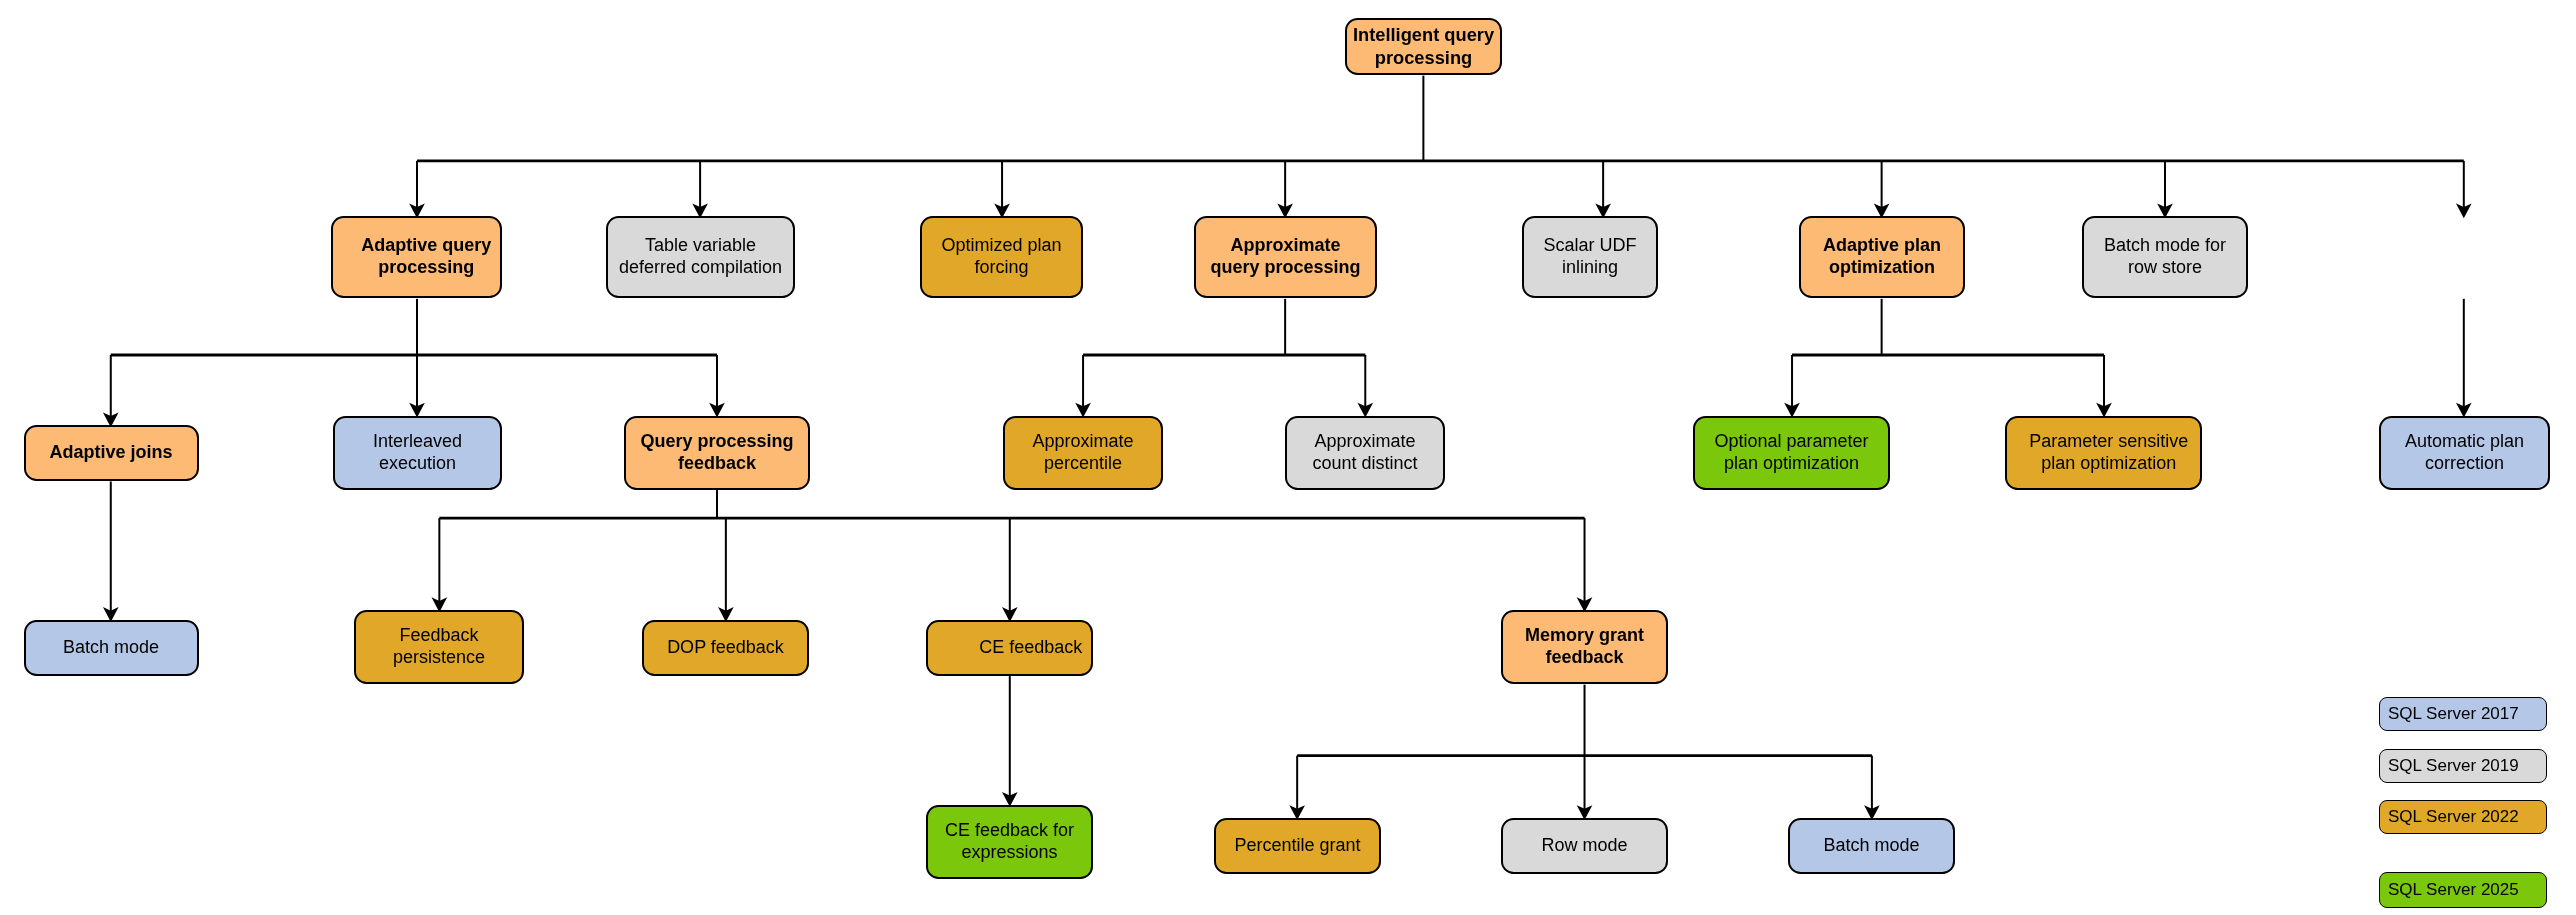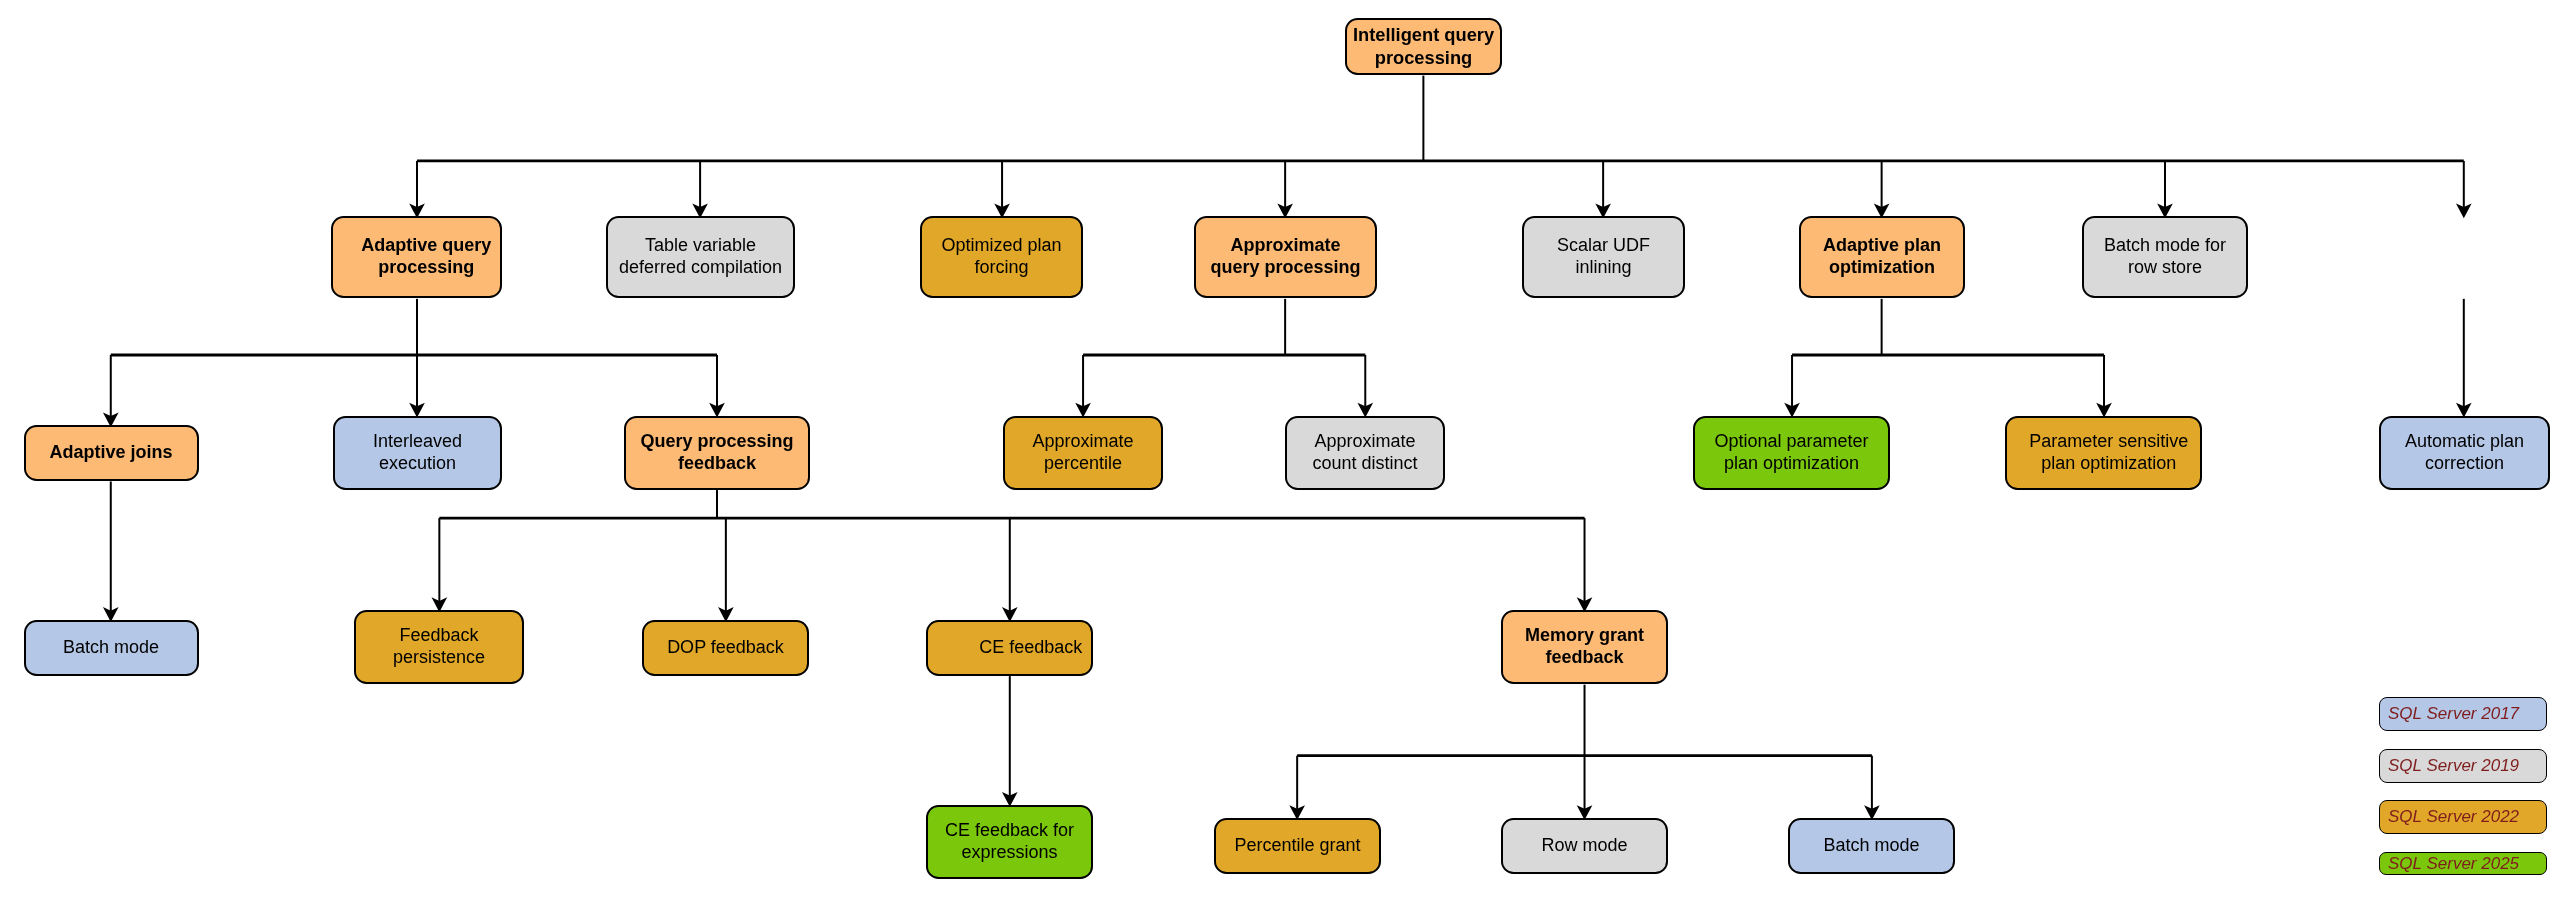--- a/index.html
+++ b/index.html
@@ -11,21 +11,21 @@
         text-align:center;line-height:1.22;color:#000000;padding:2.3px 4.6px;}
   .node .lbl{display:block;width:100%;white-space:pre-line;}
   .fill-white{background:#fdba74;}
   .fill-gray{background:#D9D9D9;}
   .fill-amber{background:#E0A728;}
   .fill-green{background:#7AC70C;justify-content:center;}
   .fill-blue{background:#B4C7E7;}
   .bold{font-weight:bold;}
   .legend-item{position:absolute;box-sizing:border-box;border:1.7px solid #000000;
         border-radius:8px;display:flex;align-items:center;justify-content:flex-start;
-        padding-left:8px;color:#7f1d1d;font-size:17px;font-style:italic;}
+        padding-left:8px;color:#000000;font-size:17px;}
 </style>
 </head>
 <body>
 
 <div id="stage">
   <svg id="edges" viewBox="0 0 4500 1600" xmlns="http://www.w3.org/2000/svg">
     <defs>
       <marker id="arw" markerWidth="9" markerHeight="9" refX="4.2" refY="4.5" orient="auto" markerUnits="strokeWidth">
         <path d="M0.6,0.6 L8,4.5 L0.6,8.4 L2.4,4.5 Z" fill="#000000"></path>
       </marker>
@@ -83,21 +83,21 @@
 deferred compilation</span>
     </div>
     <div class="node fill-amber" style="left: 920px; top: 216px; width: 163px; height: 82px; font-size: 18px;">
       <span class="lbl">Optimized plan
 forcing</span>
     </div>
     <div class="node fill-white bold" style="left: 1194px; top: 216px; width: 183px; height: 82px; font-size: 18px;">
       <span class="lbl">Approximate
 query processing</span>
     </div>
-    <div class="node fill-gray" style="left: 1522px; top: 216px; width: 163px; height: 82px; font-size: 18px;">
+    <div class="node fill-gray" style="left: 1522px; top: 216px; width: 136px; height: 82px; font-size: 18px;">
       <span class="lbl">Scalar UDF
 inlining</span>
     </div>
     <div class="node fill-white bold" style="left: 1799px; top: 216px; width: 166px; height: 82px; font-size: 18px;">
       <span class="lbl">Adaptive plan
 optimization</span>
     </div>
     <div class="node fill-gray" style="left: 2082px; top: 216px; width: 166px; height: 82px; font-size: 18px;">
       <span class="lbl">Batch mode for
 row store</span>
@@ -165,17 +165,17 @@
     </div>
     <div class="legend-item fill-blue" style="left: 2379px; top: 697px; width: 168px; height: 34px;">
       <span>SQL Server 2017</span>
     </div>
     <div class="legend-item fill-gray" style="left: 2379px; top: 749px; width: 168px; height: 34px;">
       <span>SQL Server 2019</span>
     </div>
     <div class="legend-item fill-amber" style="left: 2379px; top: 800px; width: 168px; height: 34px;">
       <span>SQL Server 2022</span>
     </div>
-    <div class="legend-item fill-green" style="left: 2379px; top: 852px; width: 168px; height: 23px; border-radius: 7px;">
+    <div class="legend-item fill-green" style="left: 2379px; top: 872px; width: 168px; height: 36px;">
       <span>SQL Server 2025</span>
     </div>
   </div>
 
 
 </body></html>

